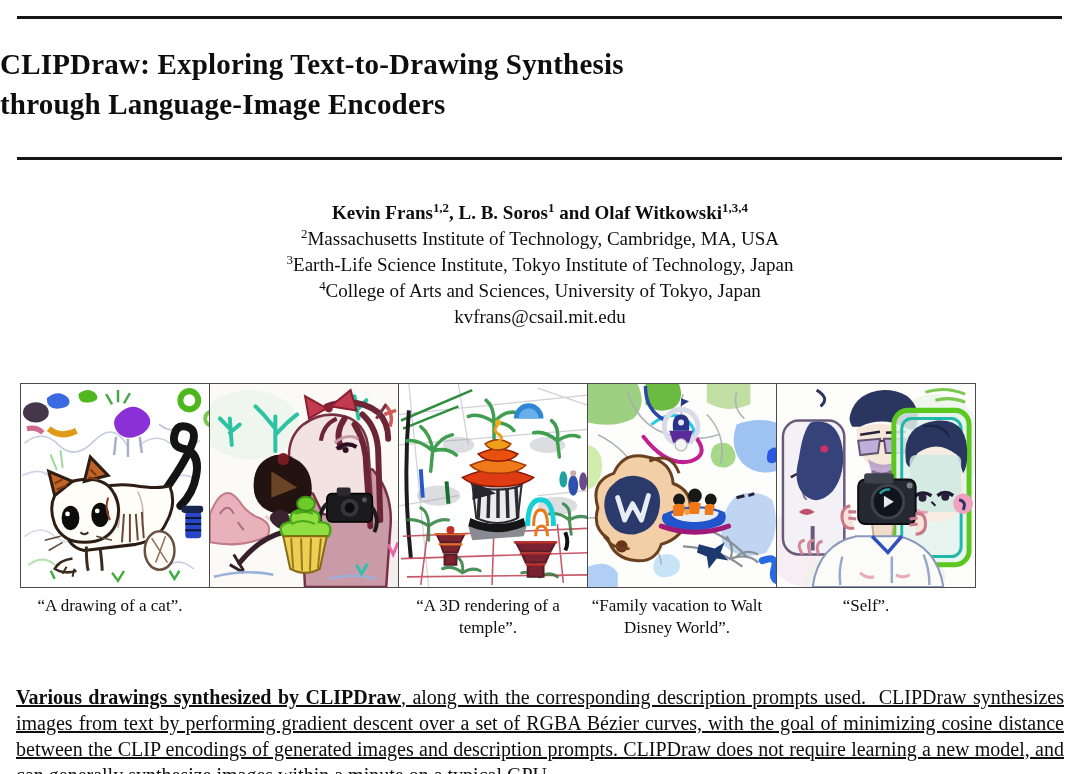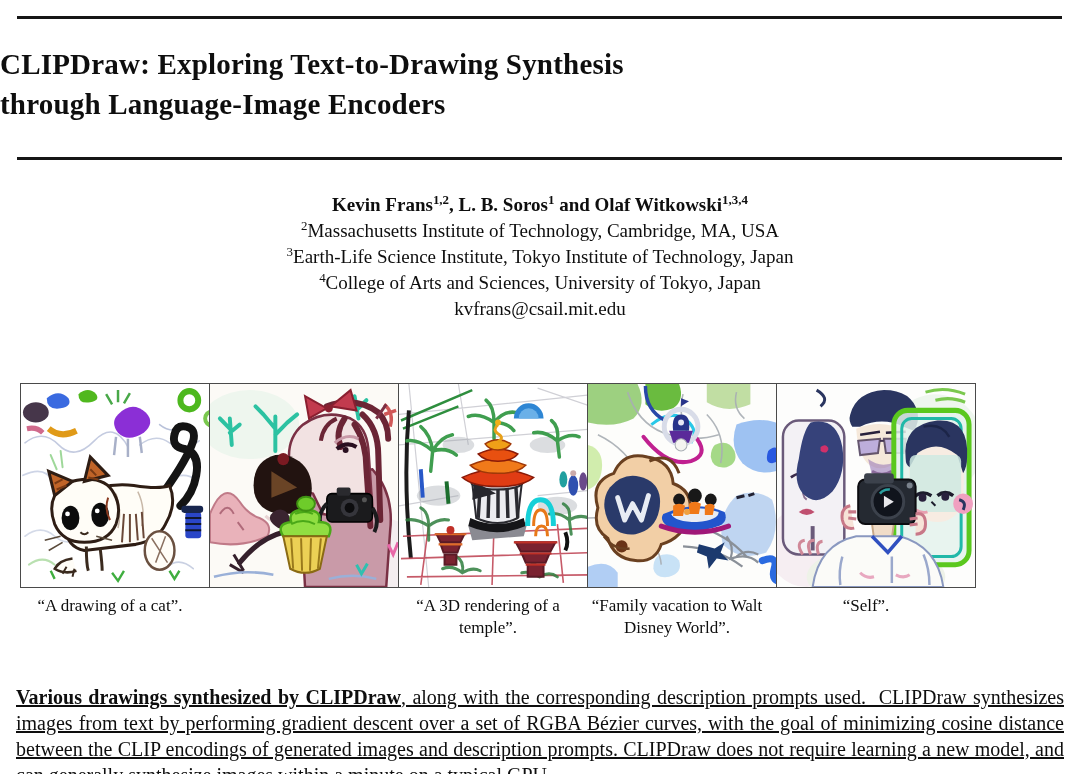--- a/index.html
+++ b/index.html
@@ -6,21 +6,21 @@
   body{
     width:1080px;height:774px;background:#ffffff;position:relative;
     font-family:"Liberation Serif","DejaVu Serif",serif;color:#0e0e0e;
     overflow:hidden;
   }
   .rule{position:absolute;left:17px;right:18px;height:3px;background:#161616;border:none;margin:0;}
   .rule-top{top:16px;}
   .rule-mid{top:157px;}
   .title{position:absolute;top:44px;left:0;right:0;text-align:left;
     font-size:29px;font-weight:bold;line-height:40px;letter-spacing:.2px;}
-  .authors{position:absolute;top:192px;left:0;right:0;text-align:center;
+  .authors{position:absolute;top:200px;left:0;right:0;text-align:center;
     font-size:19px;line-height:26px;}
   .author-line{font-weight:bold;}
   sup{font-size:.68em;vertical-align:super;line-height:0;}
   .figure-row{position:absolute;left:20px;top:383px;display:flex;gap:9px;}
   .fig{width:180px;}
   .fig-img{width:198px;height:203px;border:1px solid #4a4a4a;background:#fff;overflow:hidden;}
   .fig-img svg{display:block;width:100%;height:100%;}
   .fig-caption{margin-top:7px;text-align:center;font-size:17px;line-height:22px;}
   .fig-note{position:absolute;left:16px;right:16px;top:684px;
     font-size:20px;line-height:26px;text-align:justify;text-decoration:underline;}

